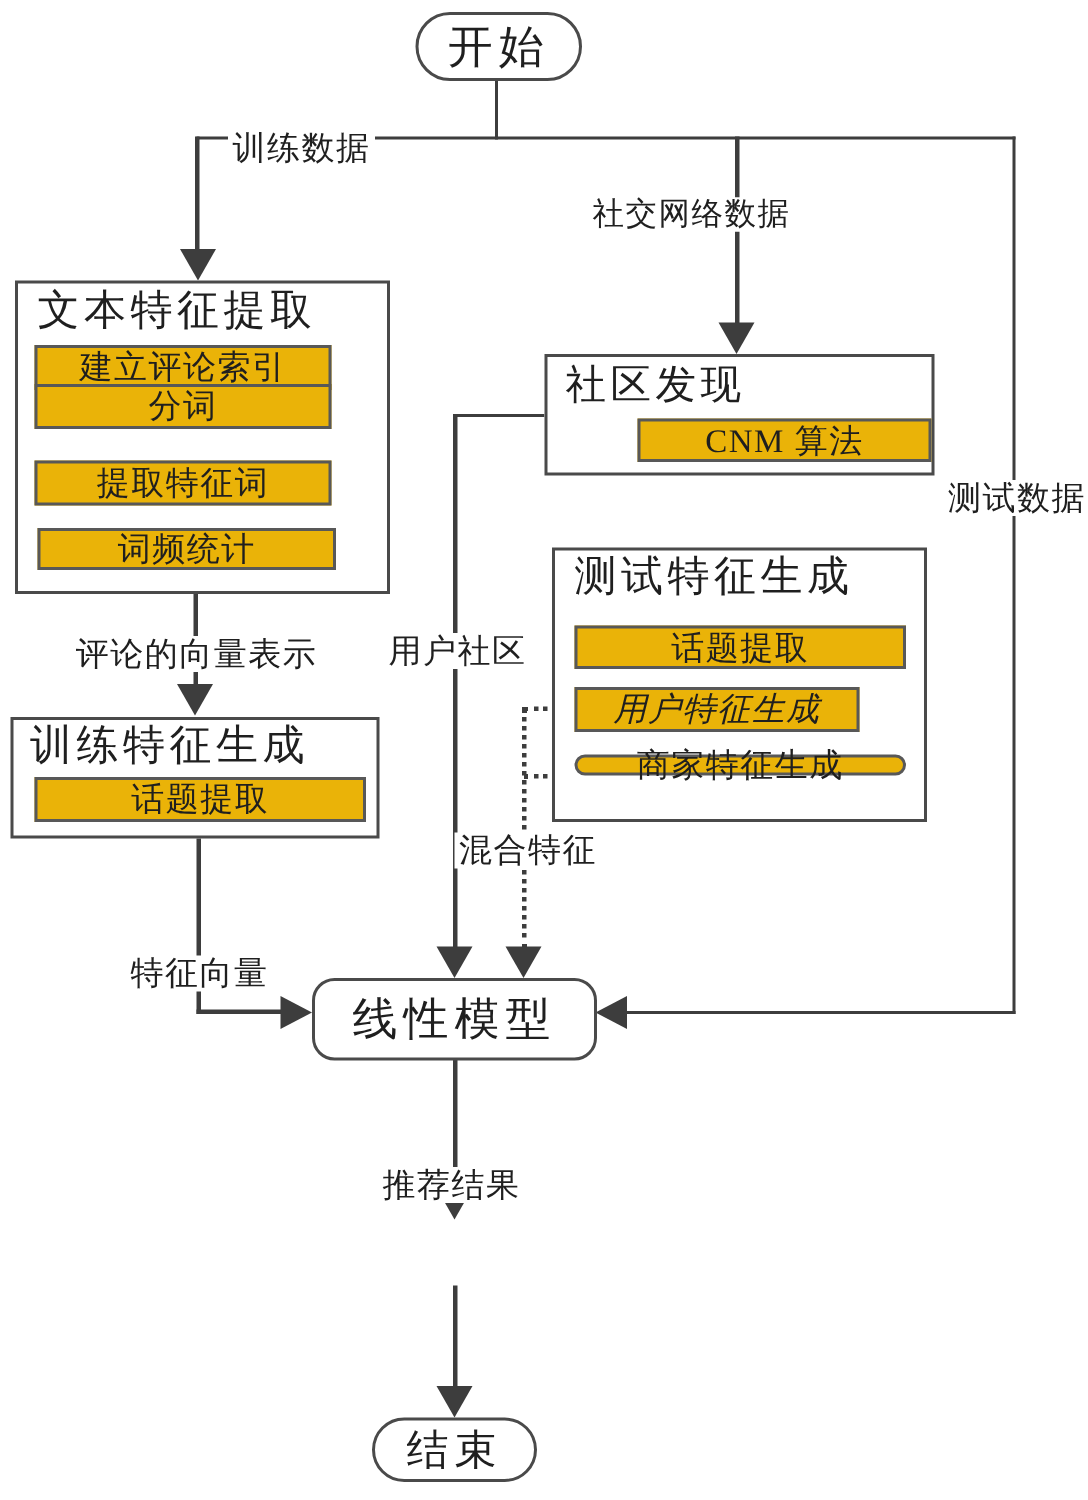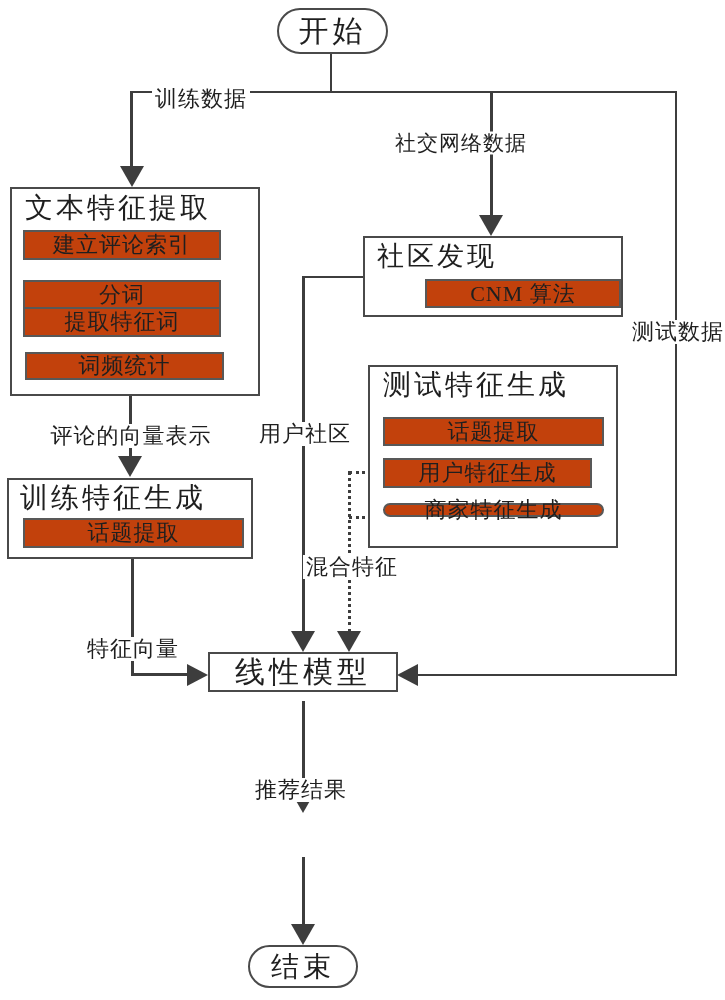--- a/index.html
+++ b/index.html
@@ -34,21 +34,21 @@
     background:#fff;
   }
   .grouptitle{
     position:absolute;
     font-size:28px;letter-spacing:3px;
     white-space:nowrap;line-height:1;
   }
   .subbox{
     position:absolute;
     border:2px solid var(--subborder);
-    background:#c2410c;
+    background:#eab308;
     display:flex;align-items:center;justify-content:center;
     font-size:22px;letter-spacing:1px;
     white-space:nowrap;line-height:1;
   }
   
   .ln{position:absolute;background:var(--line);}
   .dot-v{position:absolute;width:0;border-left:3px dotted var(--line);}
   .dot-h{position:absolute;height:0;border-top:3px dotted var(--line);}
   .arr{position:absolute;width:0;height:0;}
   .arr-down{border-left:12px solid transparent;border-right:12px solid transparent;border-top:21px solid var(--line);}
@@ -107,55 +107,55 @@
 
   <div class="node oval" style="left:277px;top:8px;width:111px;height:46px;">
     <span>开始</span>
   </div>
 
   <div class="groupbox" style="left:10px;top:187px;width:250px;height:209px;"></div>
   <span class="grouptitle" style="left:25px;top:194px;">文本特征提取</span>
   <div class="subbox" style="left:23px;top:230px;width:198px;height:30px;">
     <span>建立评论索引</span>
   </div>
-  <div class="subbox" style="left:23px;top:280px;width:198px;height:30px;">
+  <div class="subbox" style="left:23px;top:256px;width:198px;height:30px;">
     <span>分词</span>
   </div>
   <div class="subbox" style="left:23px;top:307px;width:198px;height:30px;">
     <span>提取特征词</span>
   </div>
   <div class="subbox" style="left:25px;top:352px;width:199px;height:28px;">
     <span>词频统计</span>
   </div>
 
   <div class="groupbox" style="left:363px;top:236px;width:260px;height:81px;"></div>
   <span class="grouptitle" style="left:377px;top:243px;font-size:27px;">社区发现</span>
   <div class="subbox" style="left:377px;top:279px;width:196px;height:29px;margin-left:48px;">
     <span>CNM 算法</span>
   </div>
 
   <div class="groupbox" style="left:368px;top:365px;width:250px;height:183px;"></div>
   <span class="grouptitle" style="left:383px;top:371px;">测试特征生成</span>
   <div class="subbox" style="left:383px;top:417px;width:221px;height:29px;">
     <span>话题提取</span>
   </div>
-  <div class="subbox" style="left:383px;top:458px;width:209px;height:30px;">
+  <div class="subbox" style="left:383px;top:458px;width:190px;height:30px;font-style:italic;">
     <span>用户特征生成</span>
   </div>
   <div class="subbox" style="left:383px;top:503px;width:221px;height:14px;border-radius:14px;">
     <span>商家特征生成</span>
   </div>
 
   <div class="groupbox" style="left:7px;top:478px;width:246px;height:81px;"></div>
   <span class="grouptitle" style="left:20px;top:484px;">训练特征生成</span>
   <div class="subbox" style="left:23px;top:518px;width:221px;height:30px;">
     <span>话题提取</span>
   </div>
 
-  <div class="node" style="left:208px;top:652px;width:190px;height:40px;">
+  <div class="node" style="left:208px;top:652px;width:190px;height:55px;border-radius:15px;">
     <span>线性模型</span>
   </div>
 
 
   <div class="node oval" style="left:248px;top:945px;width:110px;height:43px;font-size:28px;">
     <span>结束</span>
   </div>
 
   <span class="elabel" style="left:201px;top:99px;">训练数据</span>
   <span class="elabel" style="left:461px;top:143px;font-size:21px;">社交网络数据</span>

